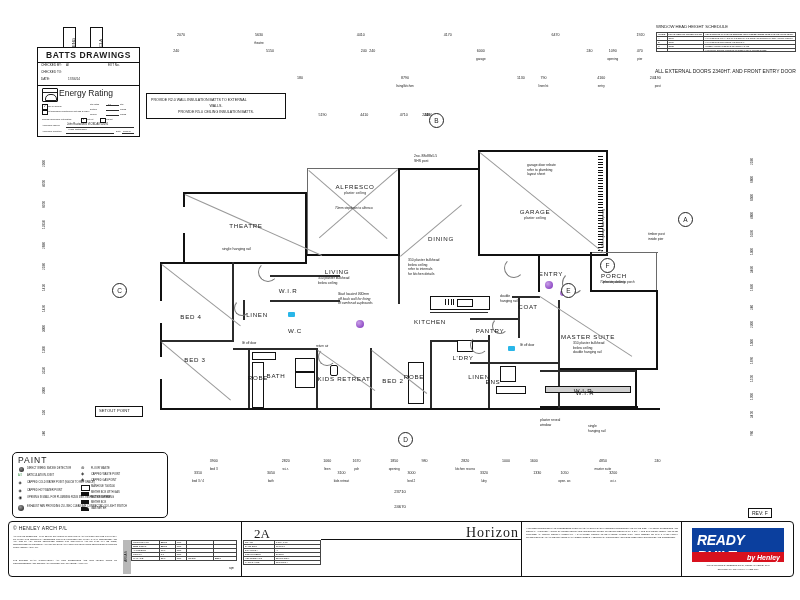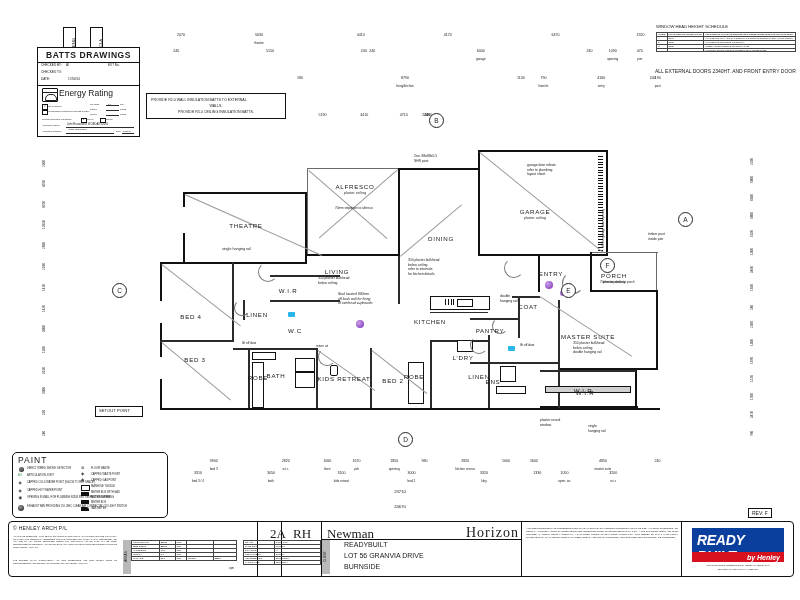--- a/index.html
+++ b/index.html
@@ -738,27 +738,24 @@
             <td>33.0</td>
             <td>sqm</td>
             <td style="font-weight:bold;">TOTAL</td>
             <td style="font-weight:bold;">265.7</td>
             </tr>
       </tbody>
         </table>
       <span class="t t25" style="left:106px;top:28px;">sqm</span>
     </div>
 
-    <div class="cell" style="left:248px;width:40px;">
+    <div class="cell" style="left:232px;width:40px;">
       <span class="t t13 sc ctr" style="left:20px;top:5px;">2A</span>
     </div>
 
-    <div class="cell" style="left:272px;width:40px;">
-      <span class="t t13 sc ctr" style="left:20px;top:5px;">RH</span>
-    </div>
 
     <div style="position:absolute;left:234px;top:18px;width:78px;height:34px;">
       <table class="grid" style="position:absolute;left:0;top:0;">
         <tbody>
             <tr>
               <td style="width:28px;">SCALE</td>
             <td style="width:44px;">1:100, 1:80</td>
             </tr>
         <tr>
               <td>DATE DRN</td>
@@ -777,28 +774,20 @@
             <td>320NJHRDV</td>
             </tr>
         <tr>
               <td>LAST SAVED</td>
             <td>11/08/2014</td>
             </tr>
       </tbody>
         </table>
     </div>
 
-    <div class="cell" style="left:312px;width:200px;">
-      <span class="t t13 sc" style="left:5px;top:5px;">Newman</span>
-      <div style="position:absolute;left:0;top:18px;width:8px;height:34px;background:#b9b9b9;"></div>
-      <span class="t t3 rotc" style="left:-7px;top:33px;width:22px;text-align:center;">CLIENT</span>
-      <span class="t t7" style="left:22px;top:19px;">READYBUILT</span>
-      <span class="t t7" style="left:22px;top:30px;">LOT 56 GRANVIA DRIVE</span>
-      <span class="t t7" style="left:22px;top:41px;">BURNSIDE</span>
-    </div>
 
     <div style="position:absolute;left:312px;top:0;width:200px;height:18px;">
       <span class="t t10 sc" style="left:145px;top:4px;letter-spacing:1px;">Horizon</span>
     </div>
     <div class="ln" style="left:312px;top:17px;width:200px;height:1px;background:#111;"></div>
 
     <div class="cell" style="left:512px;width:160px;">
       <div class="t t2" style="left:4px;top:5px;width:152px;white-space:normal;line-height:1.45;text-align:justify;">
         <span>* WRITTEN DIMENSIONS TAKE PRECEDENCE OVER SCALE ALL BULKHEADS &amp; OPENING</span>
         <span>DIMENSIONS ARE FRAME SIZE. * ALL BRICK DIMENSIONS ARE NOMINAL. * PROVIDE A</span>

